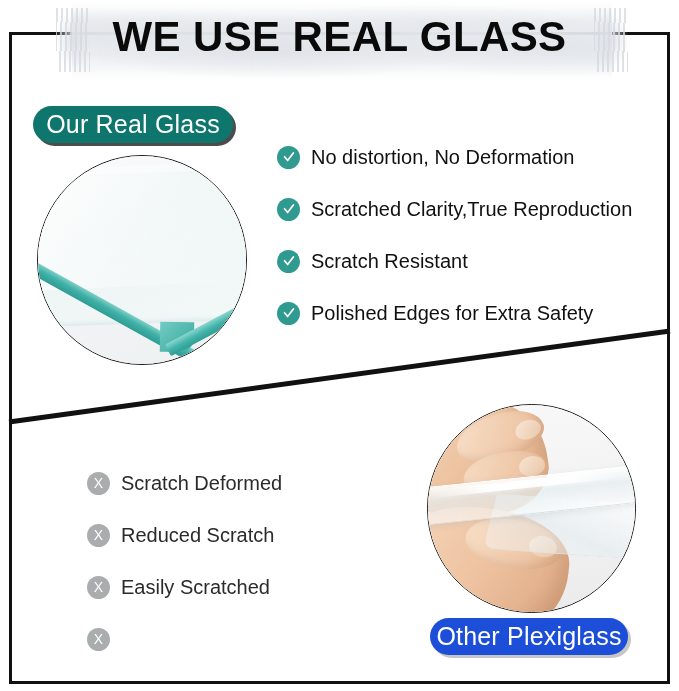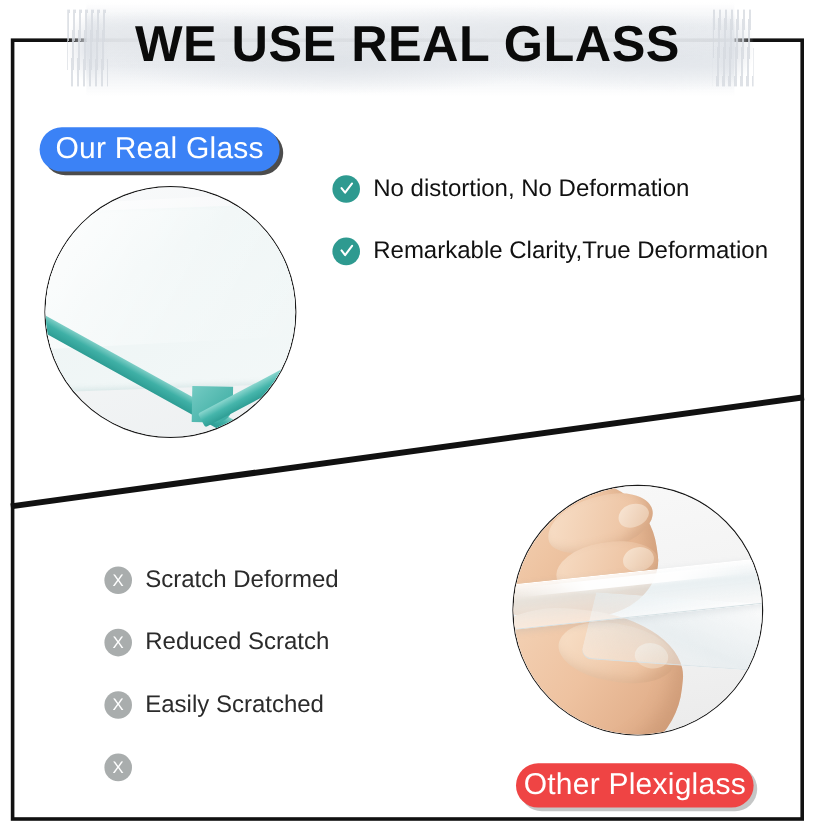--- a/index.html
+++ b/index.html
@@ -110,29 +110,29 @@
     font-weight: 400;
     letter-spacing: 0.2px;
     white-space: nowrap;
     z-index: 7;
   }
   .pill-real {
     left: 33px;
     top: 106px;
     width: 200px;
     height: 37px;
-    background: #3b82f6;
+    background: #0f766e;
     box-shadow: 3px 3px 0 0 rgba(45,45,45,0.85);
   }
   .pill-other {
     left: 430px;
-    top: 636px;
+    top: 618px;
     width: 198px;
     height: 37px;
-    background: #ef4444;
+    background: #1d4ed8;
     box-shadow: 3px 3px 0 0 rgba(150,152,152,0.55);
   }
 
   
   .photo-circle {
     position: absolute;
     border-radius: 50%;
     overflow: hidden;
     border: 1.5px solid #1a1a1a;
     z-index: 4;
@@ -430,24 +430,40 @@
       </span>
       <span class="feature-label">No distortion, No Deformation</span>
     </div>
 
     <div class="feature-row">
       <span class="icon-check">
         <svg width="14" height="14" viewBox="0 0 14 14" aria-hidden="true">
           <path d="M2.6 6.7 L5.6 10.6 L11.4 2.9" fill="none" stroke="#ffffff" stroke-width="1.7" stroke-linecap="round" stroke-linejoin="round"></path>
         </svg>
       </span>
-      <span class="feature-label">Remarkable Clarity,True Deformation</span>
-    </div>
-
-
+      <span class="feature-label">Scratched Clarity,True Reproduction</span>
+    </div>
+
+    <div class="feature-row">
+      <span class="icon-check">
+        <svg width="14" height="14" viewBox="0 0 14 14" aria-hidden="true">
+          <path d="M2.6 6.7 L5.6 10.6 L11.4 2.9" fill="none" stroke="#ffffff" stroke-width="1.7" stroke-linecap="round" stroke-linejoin="round"></path>
+        </svg>
+      </span>
+      <span class="feature-label">Scratch Resistant</span>
+    </div>
+
+    <div class="feature-row">
+      <span class="icon-check">
+        <svg width="14" height="14" viewBox="0 0 14 14" aria-hidden="true">
+          <path d="M2.6 6.7 L5.6 10.6 L11.4 2.9" fill="none" stroke="#ffffff" stroke-width="1.7" stroke-linecap="round" stroke-linejoin="round"></path>
+        </svg>
+      </span>
+      <span class="feature-label">Polished Edges for Extra Safety</span>
+    </div>
 
   </div>
 
   <div class="photo-circle photo-plexi">
     <div class="plexi-scene">
       <div class="hand-upper"></div>
       <div class="finger-u1"></div>
       <div class="nail-u1"></div>
       <div class="finger-u2"></div>
       <div class="nail-u2"></div>

